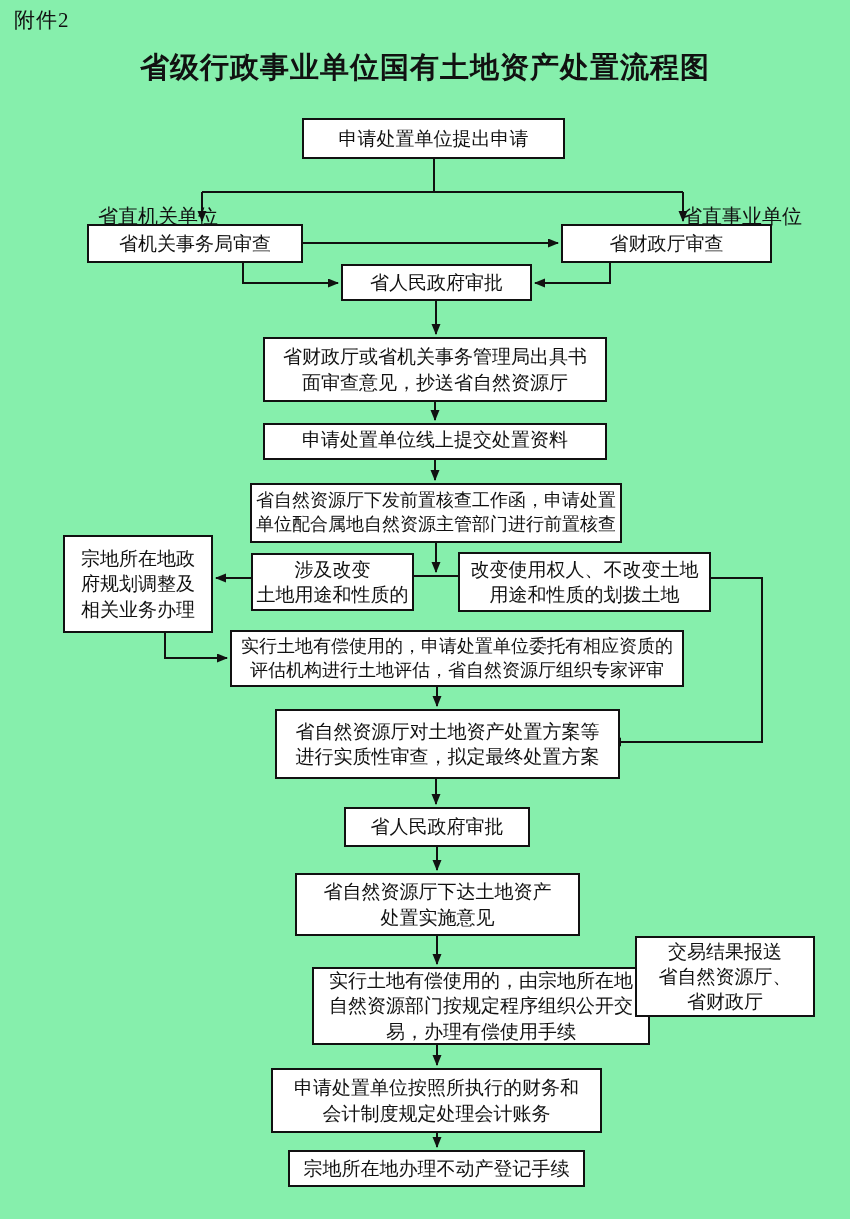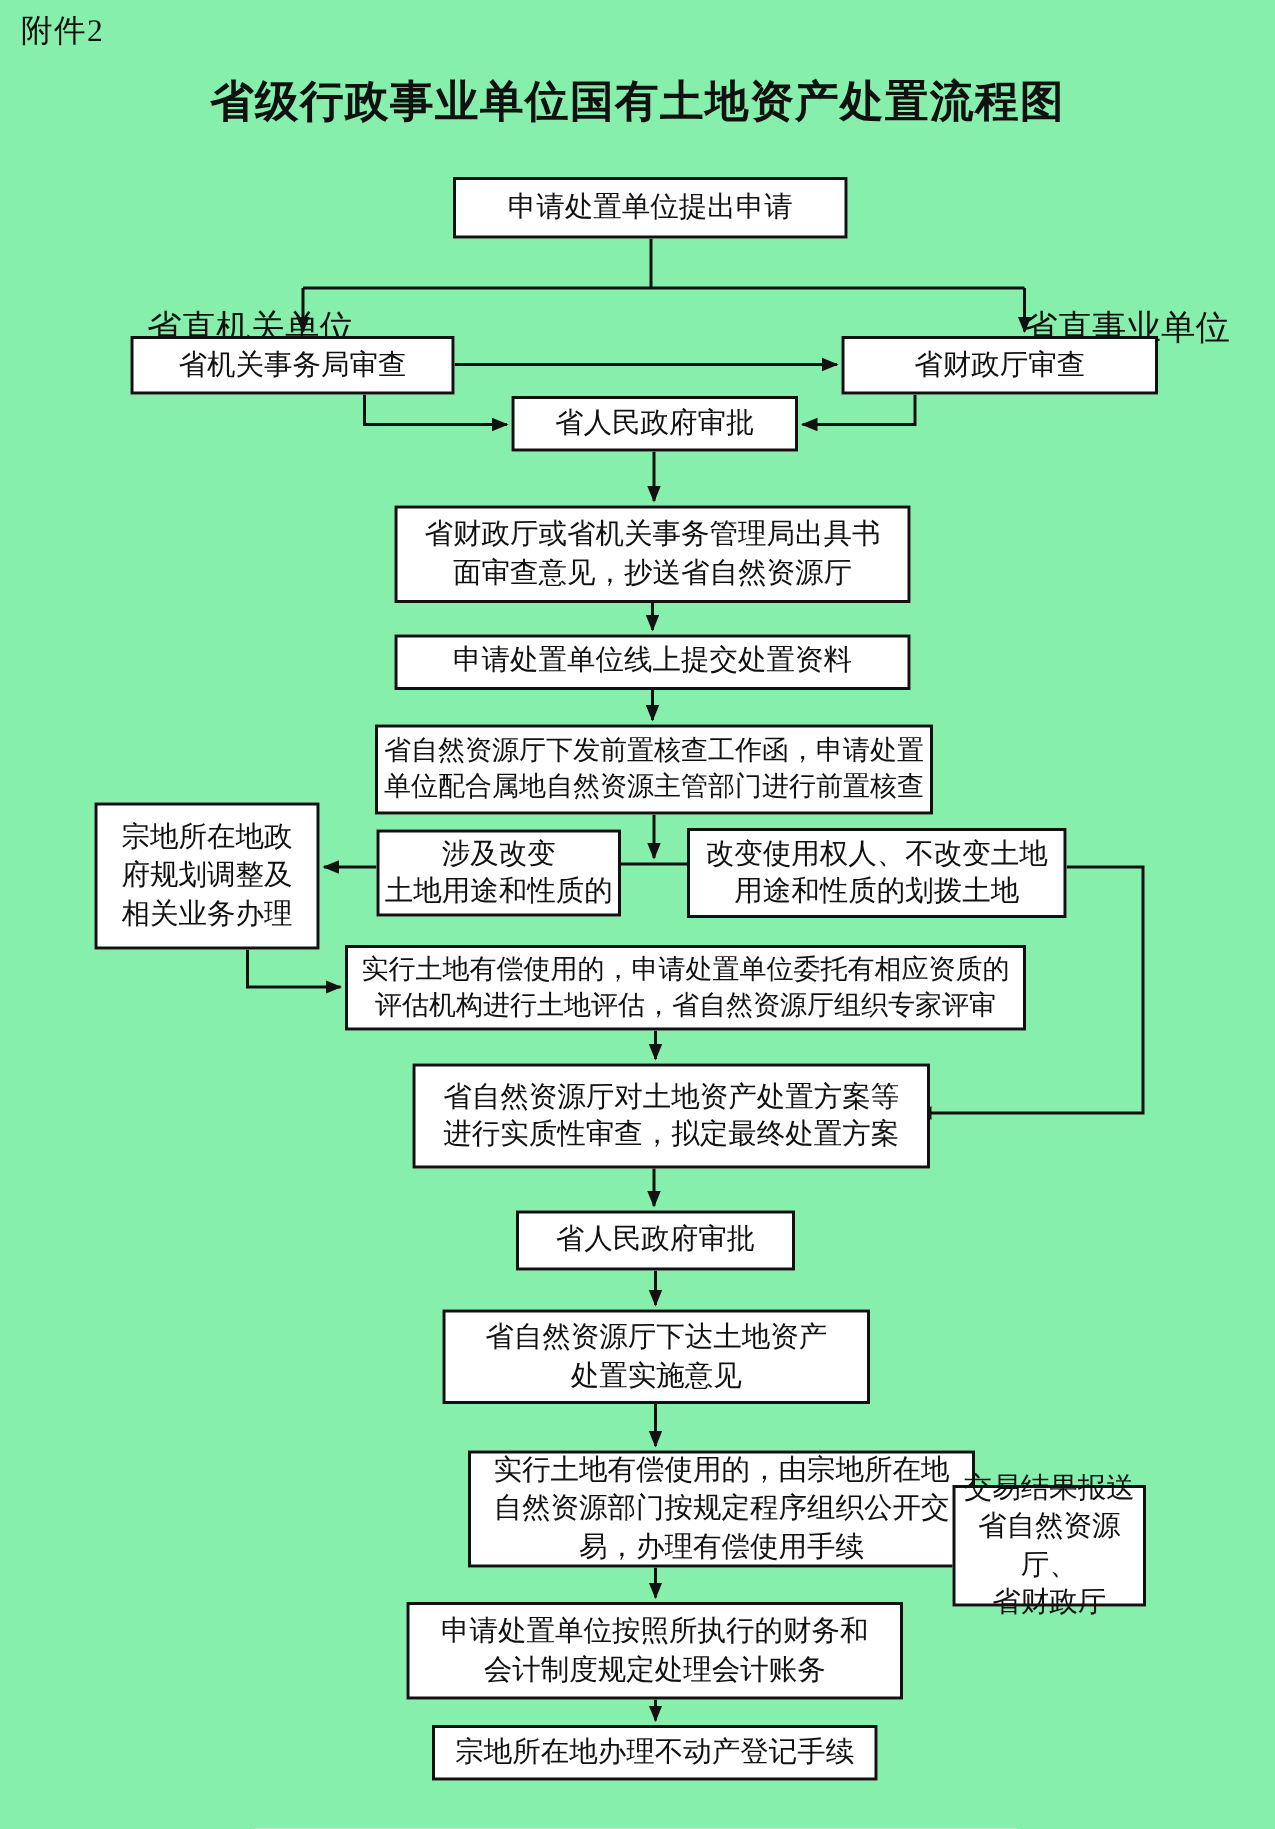--- a/index.html
+++ b/index.html
@@ -31,21 +31,21 @@
     border:2px solid #111111;
     background:#ffffff;
     display:flex; align-items:center; justify-content:center;
     text-align:center;
     font-size:19px; line-height:1.32;
     white-space:pre-line;
   }
   .fs18 { font-size:18px; }
   .branch-label {
     position:absolute; z-index:2;
-    font-size:23px; white-space:nowrap;
+    font-size:20px; white-space:nowrap;
   }
 </style>
 </head>
 <body>
 
 <div id="canvas">
 
   <svg id="connectors" viewBox="0 0 850 1219" xmlns="http://www.w3.org/2000/svg">
     <defs>
       <marker id="arrow" markerUnits="userSpaceOnUse" markerWidth="13" markerHeight="11" refX="10" refY="4.5" orient="auto">
@@ -117,21 +117,21 @@
 
   <div class="node" style="left:344px; top:807px; width:186px; height:40px;">省人民政府审批</div>
 
   <div class="node" style="left:295px; top:873px; width:285px; height:63px;">省自然资源厅下达土地资产
 处置实施意见</div>
 
   <div class="node" style="left:268px; top:967px; width:338px; height:78px;margin-left:44px;">实行土地有偿使用的，由宗地所在地
 自然资源部门按规定程序组织公开交
 易，办理有偿使用手续</div>
 
-  <div class="node" style="left:635px; top:990px; width:129px; height:81px;">交易结果报送
+  <div class="node" style="left:635px; top:936px; width:180px; height:81px;">交易结果报送
 省自然资源厅、
 省财政厅</div>
 
   <div class="node" style="left:271px; top:1068px; width:331px; height:65px;">申请处置单位按照所执行的财务和
 会计制度规定处理会计账务</div>
 
   <div class="node" style="left:288px; top:1150px; width:297px; height:37px;">宗地所在地办理不动产登记手续</div>
 
 </div>
 

